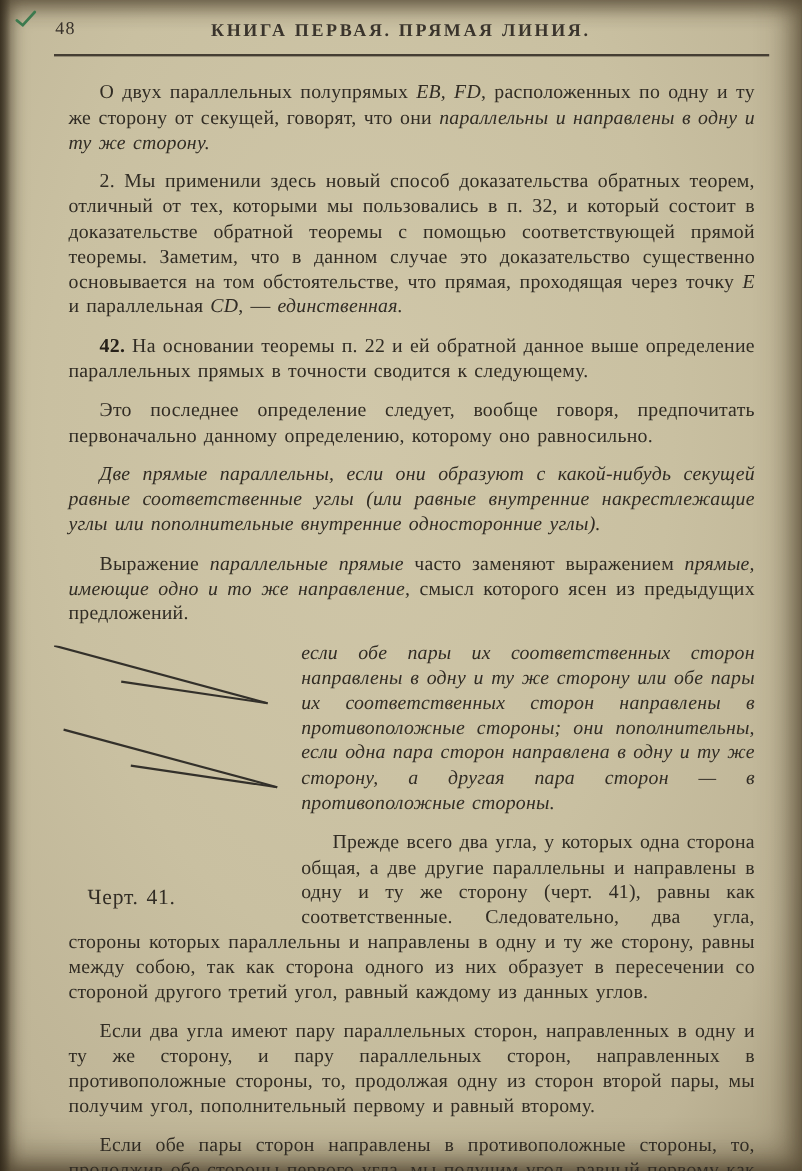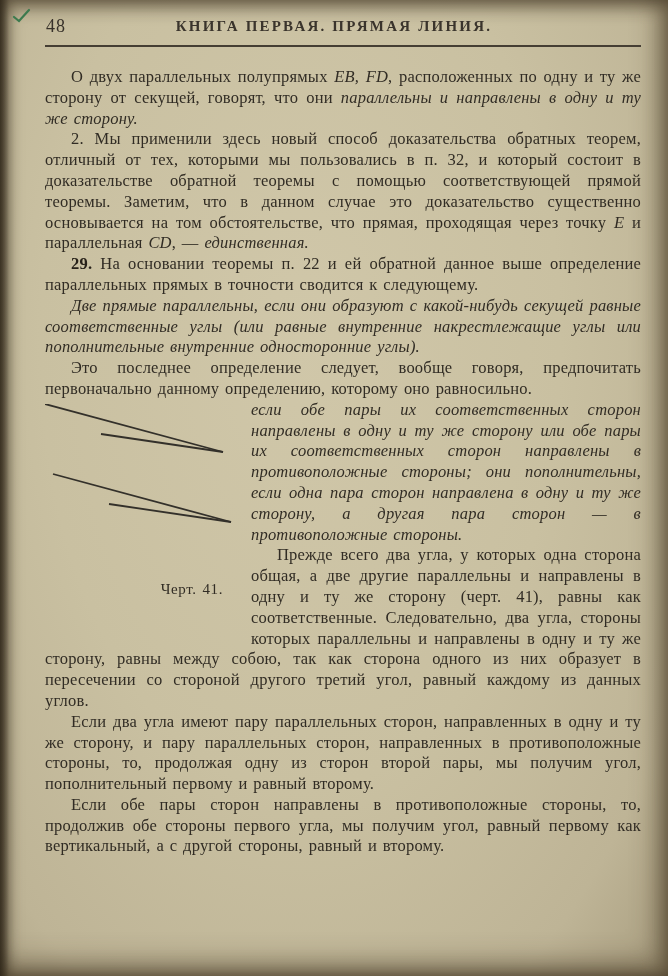--- a/index.html
+++ b/index.html
@@ -23,60 +23,60 @@
     pointer-events:none;
   }
   .pencil-mark { position:absolute; left:12px; top:8px; }
   .header {
     position: relative;
     padding: 17px 30px 0 46px;
     height: 22px;
   }
   .page-number {
     position:absolute; left:46px; top:16px;
-    font-size: 18px; letter-spacing: 1px; color:#37312a;
+    font-size: 15px; letter-spacing: 1px; color:#37312a;
   }
   .running-header {
     position:absolute; left:0; right:0; top:18px;
     text-align:center;
     font-size: 15px; font-weight: bold; letter-spacing: 2.2px;
     color:#3a342c;
   }
   .header-rule {
     margin: 6px 27px 0 45px;
     height: 2px;
     background: #453e33;
   }
   .text-column {
     margin: 20px 27px 0 45px;
     text-align: justify;
     font-size: 16.5px;
     line-height: 20.8px;
     letter-spacing: 0.2px;
     word-spacing: 1.5px;
   }
-  .para { margin: 0; font-family: Liberation Serif, serif; }
+  .para { margin: 12px; font-family: Liberation Serif, serif; }
   .para.indent { text-indent: 26px; }
   .seg-n { }
   .seg-i { font-style: italic; }
   .seg-b { font-weight: bold; color:#272119; }
   .seg-sp { letter-spacing: 0.22em; }
   .figure {
     float: left;
     width: 193px;
     height: 233px;
     margin: 4px 13px 2px 0;
   }
   .figure svg { display:block; }
   .figure-caption {
-    margin-top: 40px;
+    margin-top: 64px;
     margin-left: 28px;
     width: 150px;
-    text-align: right;
-    font-size: 15px;
+    text-align: left;
+    font-size: 18px;
     letter-spacing: 0.6px;
     color:#322d25;
   }
 </style>
 </head>
 <body>
 
 <div class="page">
   <div class="edge-left"></div>
 
@@ -86,23 +86,24 @@
 
   <div class="header">
     <span class="page-number">48</span>
     <span class="running-header">КНИГА ПЕРВАЯ. ПРЯМАЯ ЛИНИЯ.</span>
   </div>
   <div class="header-rule"></div>
 
   <main class="text-column">
       <p class="para indent"><span class="seg-n">О двух параллельных полупрямых </span><span class="seg-i">EB, FD</span><span class="seg-n">, расположенных по одну и ту же сторону от секущей, говорят, что они </span><span class="seg-i">параллельны и направлены в одну и ту же сторону.</span></p>
       <p class="para indent"><span class="seg-n">2. Мы применили здесь новый способ доказательства обратных теорем, отличный от тех, которыми мы пользовались в п. 32, и который состоит в доказательстве обратной теоремы с помощью соответствующей прямой теоремы. Заметим, что в данном случае это доказательство существенно основывается на том обстоятельстве, что прямая, проходящая через точку </span><span class="seg-i">E</span><span class="seg-n"> и параллельная </span><span class="seg-i">CD</span><span class="seg-n">, — </span><span class="seg-i">единственная.</span></p>
-      <p class="para indent"><span class="seg-b">29.</span><span class="seg-n"> На основании теоремы п. 22 и ей обратной данное выше определение параллельных прямых в точности сводится к следующему.</span></p>
+      <p class="para indent"><span class="seg-b">42.</span><span class="seg-n"> На основании теоремы п. 22 и ей обратной данное выше определение параллельных прямых в точности сводится к следующему.</span></p>
+      <p class="para indent"><span class="seg-n">Это последнее определение следует, вообще говоря, предпочитать первоначально данному определению, которому оно равносильно.</span></p>
       <p class="para indent"><span class="seg-i">Две прямые параллельны, если они образуют с какой-нибудь секущей равные соответственные углы (или равные внутренние накрестлежащие углы или пополнительные внутренние односторонние углы).</span></p>
-      <p class="para indent"><span class="seg-n">Это последнее определение следует, вообще говоря, предпочитать первоначально данному определению, которому оно равносильно.</span></p>
+      <p class="para indent"><span class="seg-n">Выражение </span><span class="seg-i">параллельные прямые</span><span class="seg-n"> часто заменяют выражением </span><span class="seg-i">прямые, имеющие одно и то же направление,</span><span class="seg-n"> смысл которого ясен из предыдущих предложений.</span></p>
     <div class="figure">
       <svg width="193" height="135" viewBox="0 0 193 135">
 
         <line x1="178" y1="48" x2="0" y2="0" stroke="#33302a" stroke-width="1.8"></line>
         <line x1="178" y1="48" x2="56" y2="30" stroke="#33302a" stroke-width="1.8"></line>
 
         <line x1="186" y1="118" x2="8" y2="70" stroke="#33302a" stroke-width="1.8"></line>
         <line x1="186" y1="118" x2="64" y2="100" stroke="#33302a" stroke-width="1.8"></line>
       </svg>
       <div class="figure-caption">Черт. 41.</div>

